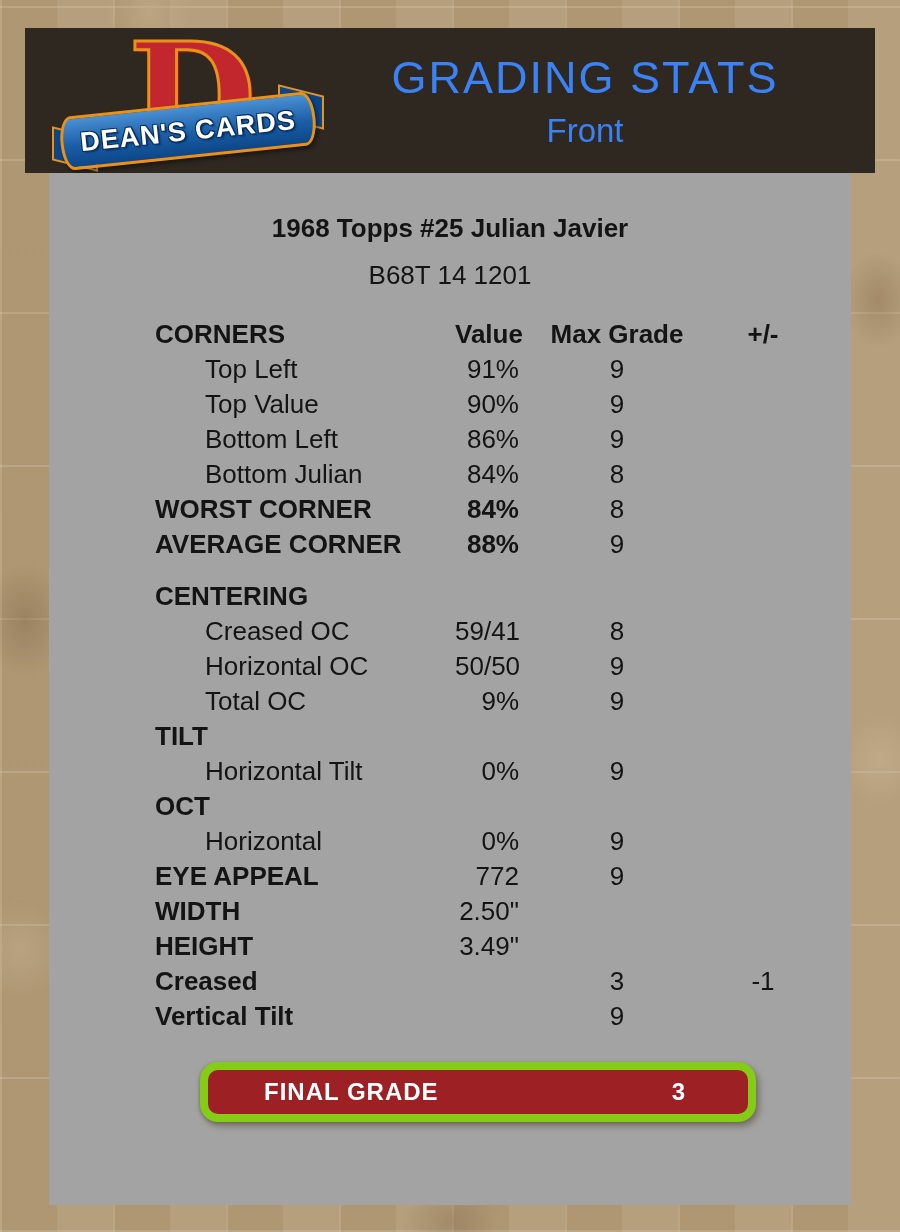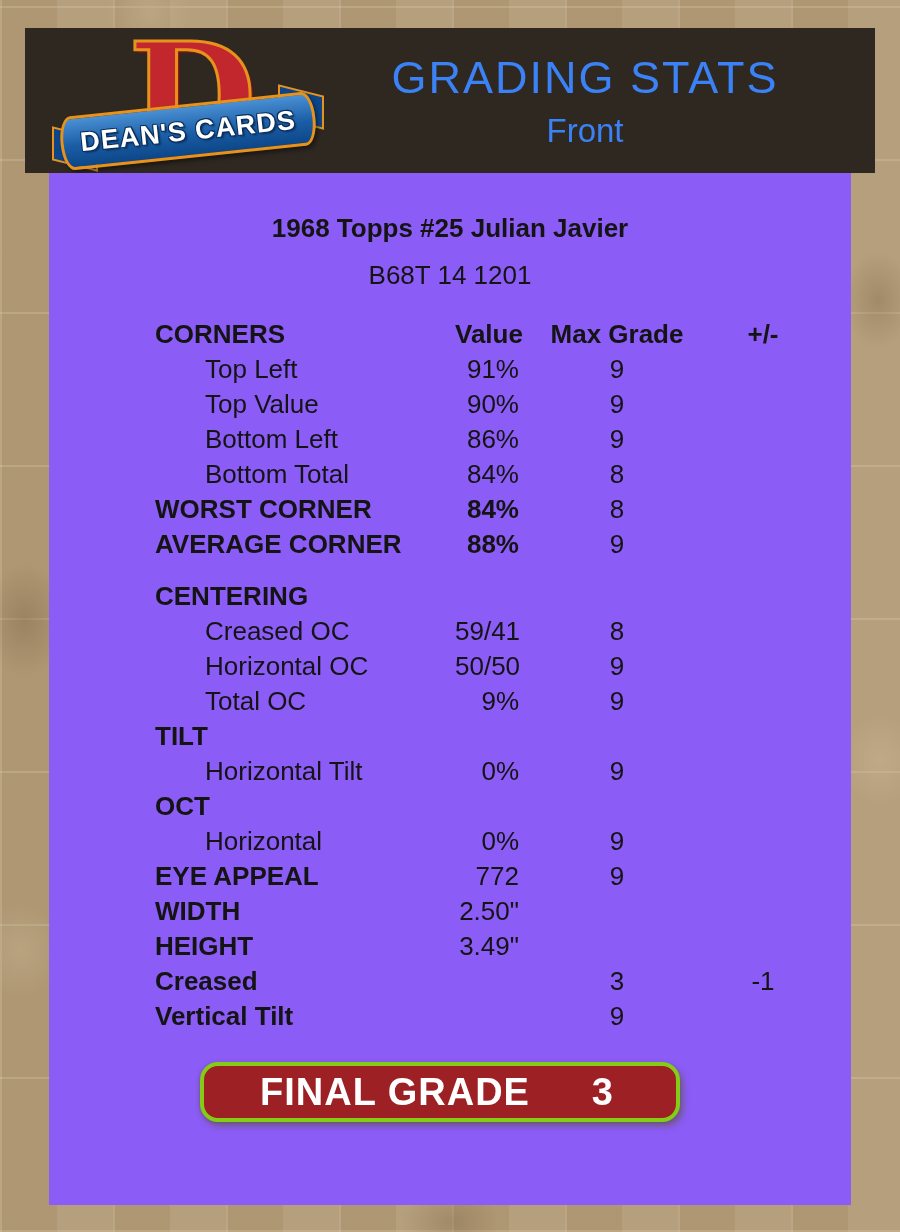--- a/index.html
+++ b/index.html
@@ -58,21 +58,21 @@
     position:absolute; left:310px; top:0; right:0; height:100%;
     display:flex; flex-direction:column; align-items:center; justify-content:center;
     padding-right:40px; color:#3b82f6;
   }
   .header-title    { font-size:45px; letter-spacing:2px; }
   .header-subtitle { font-size:33px; margin-top:8px; }
 
   
   .panel {
     position:absolute; left:49px; top:173px; width:802px; height:1032px;
-    background:#8b5cf6; color:#141414;
+    background:#a3a3a3; color:#141414;
   }
   .card-title  { text-align:center; margin-top:40px; font-size:26px; font-weight:bold; }
   .card-serial { text-align:center; margin-top:16px;  font-size:26px; }
 
   
   .stats { position:absolute; left:106px; top:144px; width:660px; }
   .row {
     display:grid; grid-template-columns:300px 64px 196px 96px;
     height:35px; align-items:center; font-size:26px;
   }
@@ -83,24 +83,24 @@
   .row.header-row .cell.pm { font-weight:bold; }
   .row.item .cell.label { padding-left:50px; }
   .row.section .cell.label,
   .row.total .cell.label,
   .row.bold-item .cell.label { font-weight:bold; }
   .row.total .cell.value { font-weight:bold; }
   .row.gap { margin-top:17px; }
 
   
   .final-grade {
-    position:absolute; left:151px; top:889px; width:480px; height:60px;
-    background:#9c2024; border:4px solid #84cc16; border-radius:18px;
+    position:absolute; left:151px; top:889px; width:556px; height:60px;
+    background:#9c2024; border:8px solid #84cc16; border-radius:18px;
     box-shadow: 3px 4px 6px rgba(95,85,70,0.65), -1px 1px 3px rgba(95,85,70,0.4);
-    display:flex; align-items:center; color:#ffffff; font-weight:bold; font-size:38px;
+    display:flex; align-items:center; color:#ffffff; font-weight:bold; font-size:24px;
     letter-spacing:1px; cursor:pointer;
   }
   .final-grade .fg-label { margin-left:56px; }
   .final-grade .fg-value { margin-left:auto; margin-right:62px; }
 </style>
 </head>
 <body>
 
 <div class="bg"></div>
 
@@ -143,21 +143,21 @@
           <div class="cell max">9</div>
           <div class="cell pm"></div>
         </div>
         <div class="row item">
           <div class="cell label">Bottom Left</div>
           <div class="cell value">86%</div>
           <div class="cell max">9</div>
           <div class="cell pm"></div>
         </div>
         <div class="row item">
-          <div class="cell label">Bottom Total</div>
+          <div class="cell label">Bottom Julian</div>
           <div class="cell value">84%</div>
           <div class="cell max">8</div>
           <div class="cell pm"></div>
         </div>
         <div class="row total">
           <div class="cell label">WORST CORNER</div>
           <div class="cell value">84%</div>
           <div class="cell max">8</div>
           <div class="cell pm"></div>
         </div>

